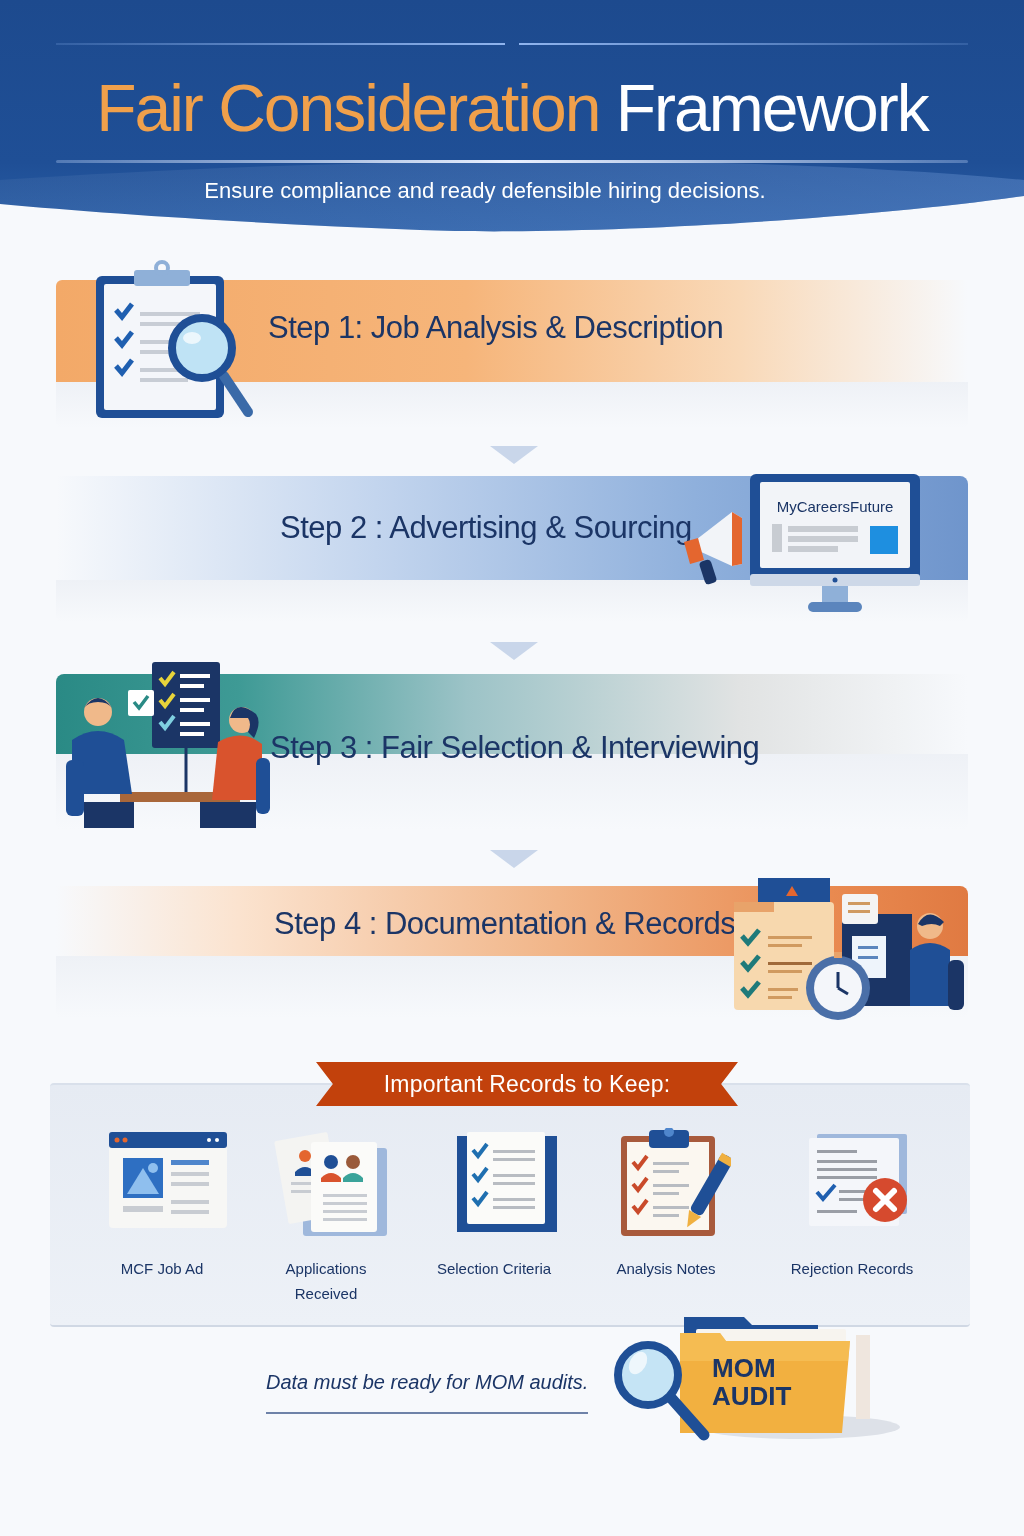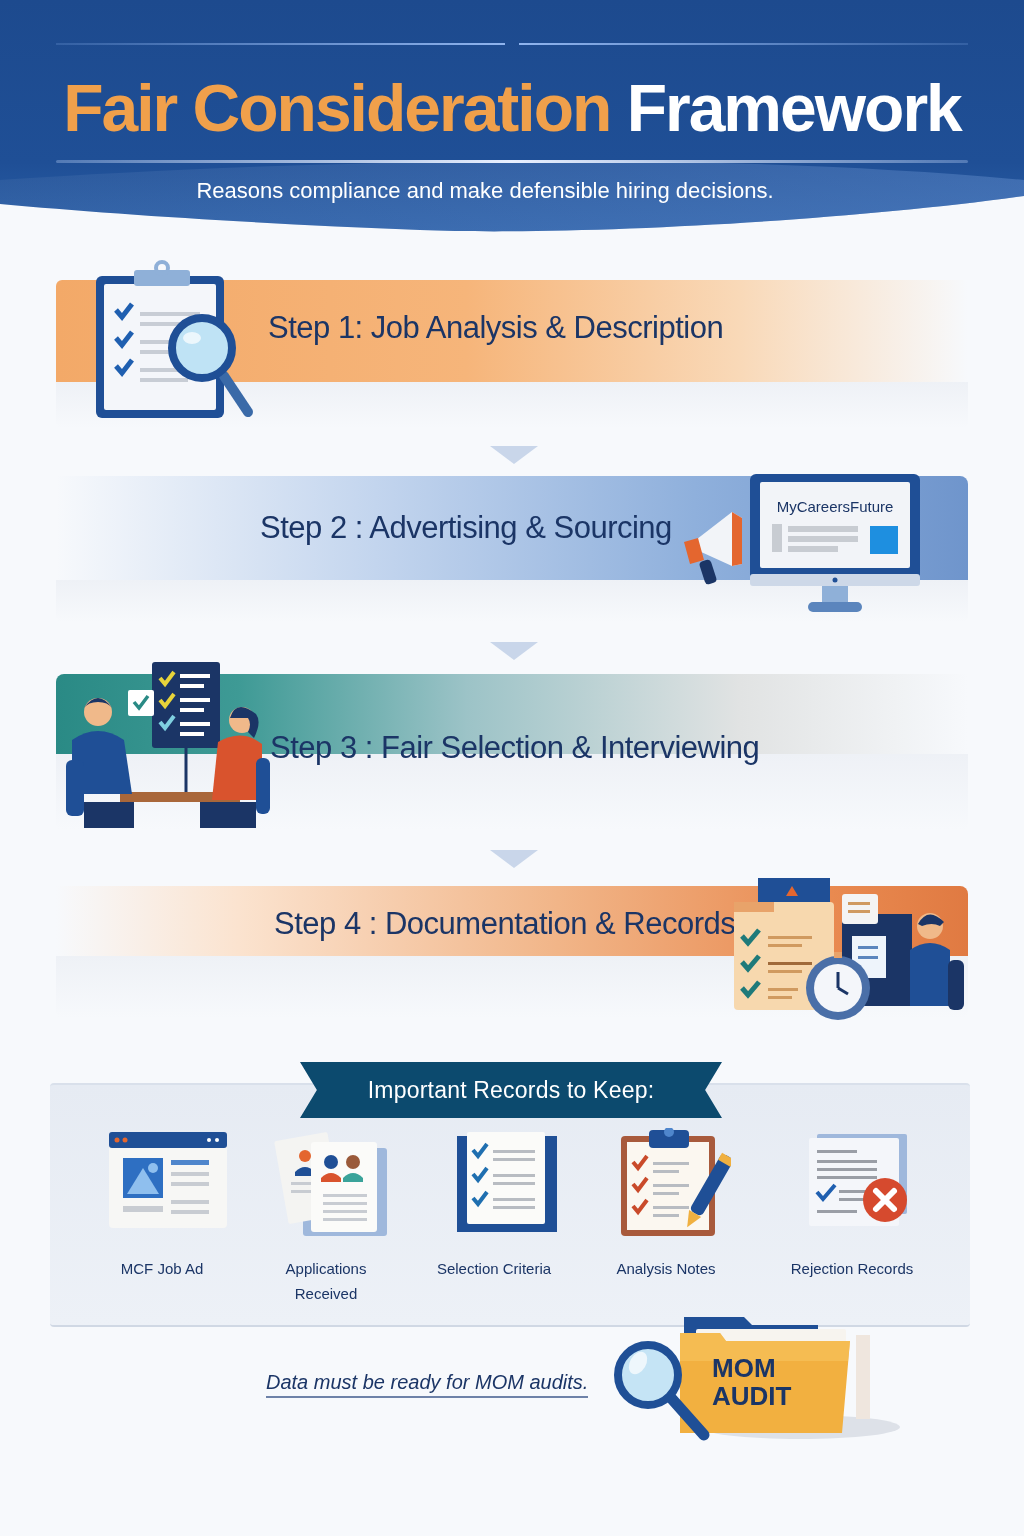--- a/index.html
+++ b/index.html
@@ -27,21 +27,21 @@
     display: flex; align-items: center; gap: 14px;
   }
   .kicker-line { flex: 1; height: 2px; background: linear-gradient(90deg, rgba(140,180,240,0.2), #8fb4ee); }
   .kicker-line.r { background: linear-gradient(90deg, #8fb4ee, rgba(140,180,240,0.2)); }
   .kicker {
     color: #fff; font-weight: bold; font-size: 31px; letter-spacing: -0.5px;
     font-family: "Liberation Sans Narrow", "Liberation Sans", sans-serif;
   }
   .title {
     position: absolute; top: 70px; left: 0; width: 1024px; text-align: center;
-    font-weight: bold; font-size: 66px; letter-spacing: -2px; white-space: nowrap;
+    font-weight: normal; font-size: 66px; letter-spacing: -2px; white-space: nowrap;
   }
   .title .orange { color: #f0a04b; }
   .title .white { color: #ffffff; }
   .title-rule {
     position: absolute; top: 160px; left: 56px; width: 912px; height: 3px;
     background: linear-gradient(90deg, rgba(200,220,255,0.3), #e9f0ff 50%, rgba(200,220,255,0.3));
     border-radius: 2px;
   }
   .subtitle {
     position: absolute; top: 178px; left: 0; width: 970px; text-align: center;
@@ -66,21 +66,21 @@
   
   #step1 { top: 280px; height: 148px; }
   #step1 .band-top { height: 102px; background: linear-gradient(90deg, #f3a968 0%, #f6b57a 45%, #f9d9b8 75%, rgba(250,240,230,0) 100%); }
   #step1 .band-bottom { top: 102px; height: 46px; }
   #step1 .step-title { left: 212px; top: 30px; }
 
   
   #step2 { top: 476px; height: 146px; }
   #step2 .band-top { height: 104px; background: linear-gradient(90deg, rgba(220,230,245,0) 0%, #c3d5ee 35%, #8fb0dc 70%, #6f95cc 100%); border-radius: 0 8px 0 0; }
   #step2 .band-bottom { top: 104px; height: 42px; }
-  #step2 .step-title { left: 204px; top: 34px; }
+  #step2 .step-title { left: 224px; top: 34px; }
 
   
   #step3 { top: 674px; height: 156px; }
   #step3 .band-top { height: 80px; background: linear-gradient(90deg, #2a8a85 0%, #3e9a95 20%, #9cc3c7 45%, #e1e3e3 75%, rgba(250,246,242,0) 100%); border-radius: 8px 0 0 0; }
   #step3 .band-bottom { top: 80px; height: 76px; }
   #step3 .step-title { left: 214px; top: 28px; margin-top: 28px; }
 
   
   #step4 { top: 886px; height: 132px; }
   #step4 .band-top { height: 70px; background: linear-gradient(90deg, rgba(250,240,230,0) 0%, #fbe3cf 20%, #f1b588 55%, #e98a50 85%, #e07a42 100%); border-radius: 0 8px 0 0; }
@@ -90,53 +90,53 @@
   .illus { position: absolute; }
 
   
   .records-panel {
     position: absolute; left: 50px; top: 1083px; width: 920px; height: 244px;
     background: linear-gradient(180deg, #e6ebf3 0%, #edf1f7 100%);
     border-top: 2px solid #d9e0eb; border-bottom: 2px solid #d0d8e4;
     border-radius: 4px;
   }
   .records-ribbon {
-    position: absolute; left: 300px; top: 1062px; width: 422px; height: 56px;
-    background: #0c4a6e;
+    position: absolute; left: 316px; top: 1062px; width: 422px; height: 44px;
+    background: #c2410c;
     clip-path: polygon(0 0, 100% 0, 96% 50%, 100% 100%, 0 100%, 4% 50%);
     display: flex; align-items: center; justify-content: center;
   }
   .records-ribbon span { color: #ffffff; font-size: 23px; font-weight: normal; letter-spacing: 0.2px; }
   .record-item { position: absolute; top: 1128px; width: 160px; text-align: center; }
   .record-icon { width: 130px; height: 110px; margin: 0 auto; position: relative; }
   .record-label { margin-top: 14px; font-size: 15px; color: #1b3566; line-height: 25px; }
 
   
   .audit-note {
     position: absolute; left: 266px; top: 1371px;
     font-style: italic; font-size: 20px; color: #1b3566;
-    border-bottom: 2px solid #6e82a8; padding-bottom: 2px;
+    border-bottom: 2px solid #6e82a8; padding-bottom: 18px;
   }
   .audit-illus { position: absolute; left: 600px; top: 1305px; width: 310px; height: 145px; }
 </style>
 </head>
 <body>
 
 <div class="header"></div>
 <div class="header-wave"></div>
 <div class="kicker-row">
   <div class="kicker-line"></div>
   <div class="kicker-line r"></div>
 </div>
 <div class="title">
   <span class="orange">Fair Consideration</span>
   <span class="white">Framework</span>
 </div>
 <div class="title-rule"></div>
-<div class="subtitle">Reasons compliance and make defensible hiring decisions.</div>
+<div class="subtitle">Ensure compliance and ready defensible hiring decisions.</div>
 
 <div class="step" id="step1">
   <div class="band-top"></div>
   <div class="band-bottom"></div>
   <div class="step-title">Step 1: Job Analysis &amp; Description</div>
 </div>
 <svg class="illus" style="left:92px;top:260px" width="164" height="165" viewBox="0 0 164 165">
   <rect x="4" y="16" width="128" height="142" rx="6" fill="#1f4f96"></rect>
   <rect x="12" y="24" width="112" height="126" rx="2" fill="#f4f6fa"></rect>
   <rect x="42" y="10" width="56" height="16" rx="3" fill="#8fb0d8"></rect>

